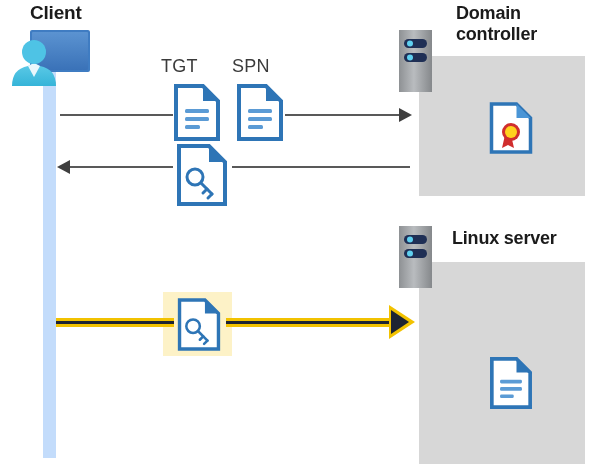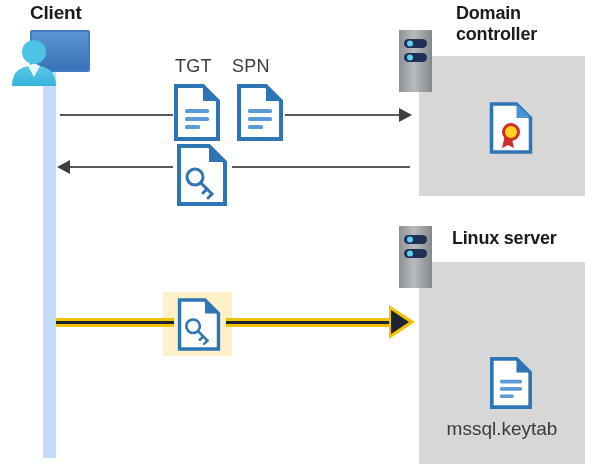--- a/index.html
+++ b/index.html
@@ -83,21 +83,21 @@
     border-top:12px solid transparent;
     border-bottom:12px solid transparent;
     border-left:18px solid #1d2433;
   }
 
   
   .doclabel{
     font-size:18px;color:#3b3b3b;
     letter-spacing:0.3px;
   }
-  #tgt-label{left:175px;top:56px;}
+  #tgt-label{left:161px;top:56px;}
   #spn-label{left:232px;top:56px;text-align:right;}
 
   #keytab-filename{
     left:419px;top:418px;width:166px;
     text-align:center;font-size:19px;color:#3b3b3b;
   }
 
   
   #tgt-doc{left:173px;top:84px;}
   #spn-doc{left:236px;top:84px;}
@@ -251,15 +251,14 @@
   <div class="abs" id="linux-keytab-doc">
     <svg width="44" height="52" viewBox="0 0 48 57">
       <path d="M3 2 h27 l15 15 v38 h-42 z" fill="#ffffff" stroke="#2e75b6" stroke-width="4"></path>
       <path d="M30 2 v15 h15 z" fill="#2e75b6"></path>
       <rect x="12" y="25" width="24" height="4" rx="1.5" fill="#5b9bd5"></rect>
       <rect x="12" y="33" width="24" height="4" rx="1.5" fill="#5b9bd5"></rect>
       <rect x="12" y="41" width="15" height="4" rx="1.5" fill="#5b9bd5"></rect>
     </svg>
   </div>
 
-  <div class="abs" id="keytab-filename">mssql.keytab</div>
 
 </div>
 
 </body></html>

